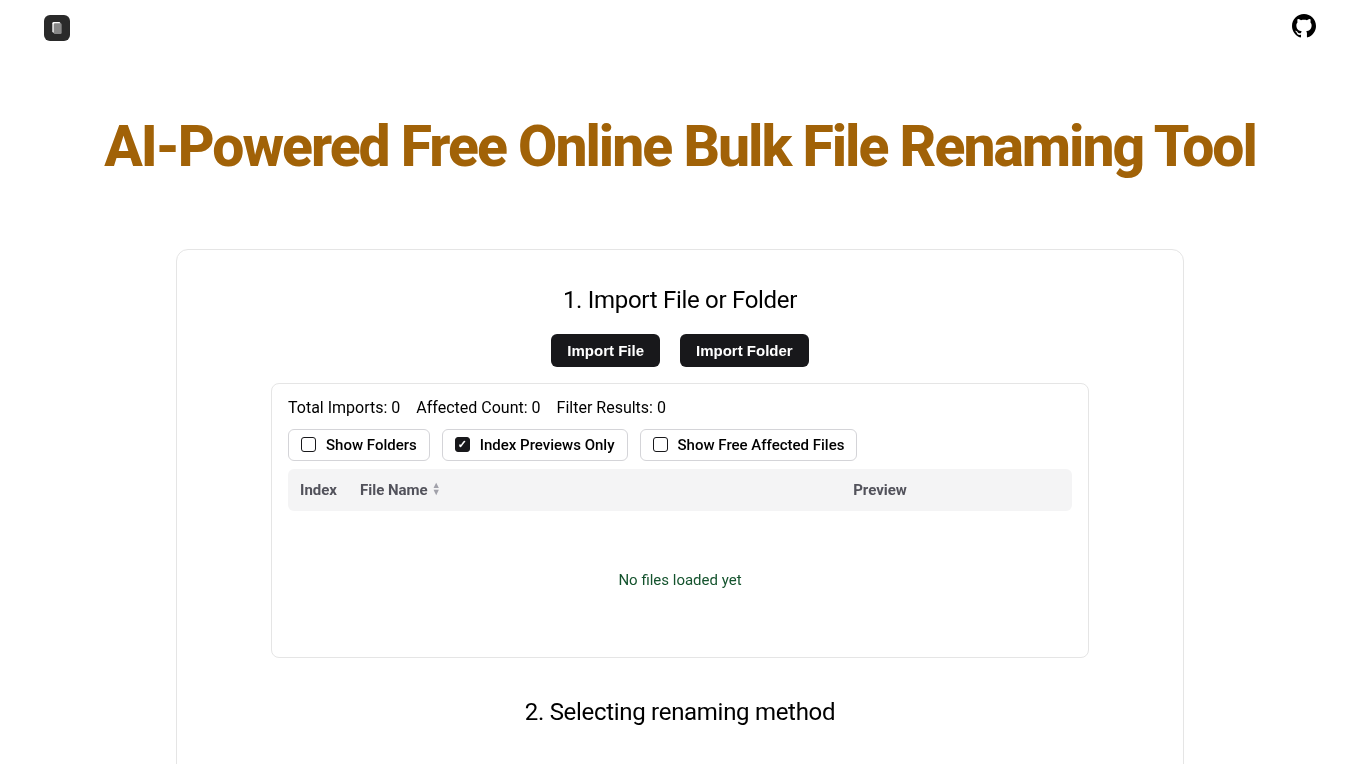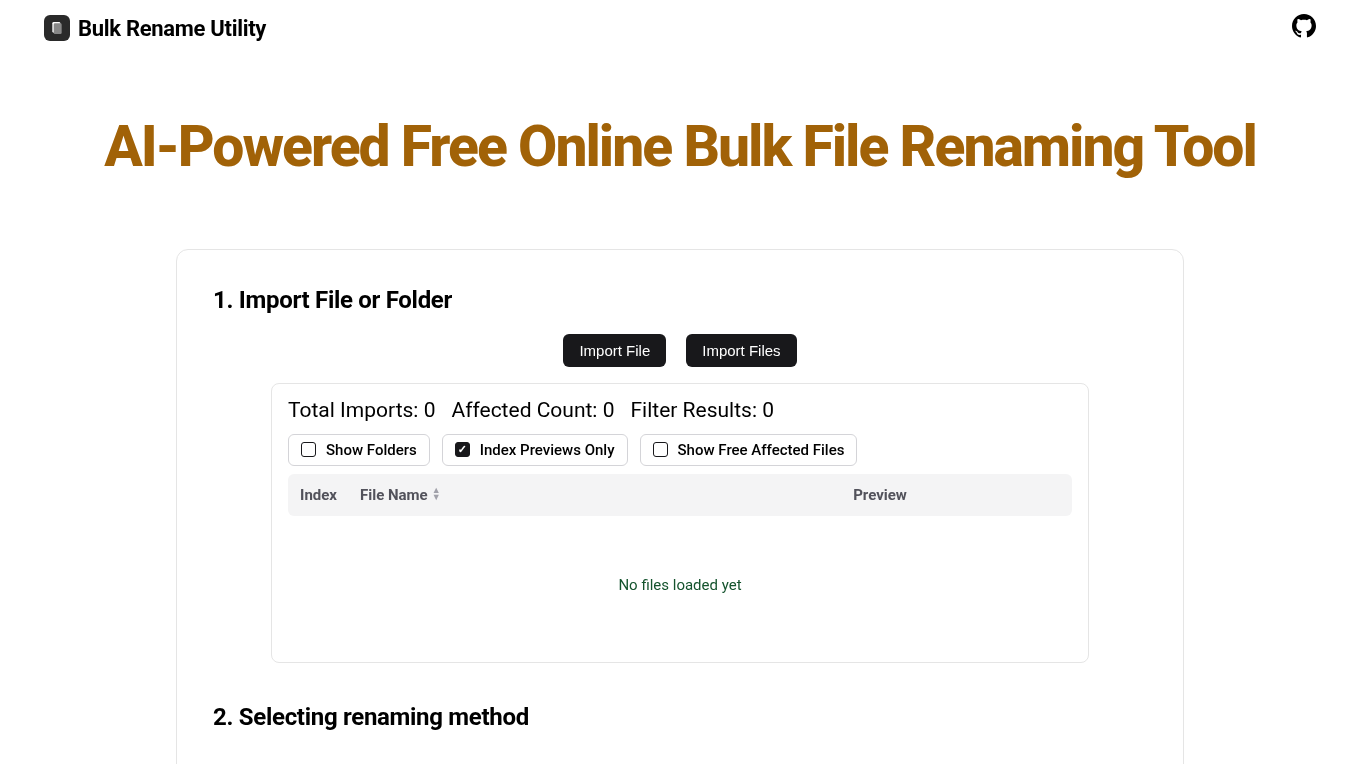--- a/index.html
+++ b/index.html
@@ -74,59 +74,60 @@
     .card {
       max-width: 1008px;
       margin: 0 auto;
       border: 1px solid #e5e5e5;
       border-radius: 12px;
       padding: 36px;
     }
     
     .section-title {
       font-size: 24px;
-      font-weight: 700;
+      font-weight: 400;
+      text-align: center;
       margin-bottom: 20px;
       letter-spacing: -0.3px;
     }
     
     .button-row {
       display: flex;
       justify-content: center;
       gap: 20px;
       margin-bottom: 16px;
     }
     
     .btn {
       background: #18181b;
       color: #fff;
       border: none;
       padding: 8px 16px;
       font-size: 15px;
-      font-weight: 400;
+      font-weight: 700;
       border-radius: 6px;
       cursor: pointer;
     }
     
     .inner-card {
       border: 1px solid #e5e5e5;
       border-radius: 8px;
       padding: 14px 8px 8px;
       margin: 0 58px;
     }
     
     .stats-row {
       display: flex;
       gap: 16px;
       padding: 0 8px;
       margin-bottom: 12px;
     }
     
     .stat {
-      font-size: 21px;
+      font-size: 16px;
       font-weight: 400;
     }
     
     .toggle-row {
       display: flex;
       gap: 12px;
       padding: 0 8px;
       margin-bottom: 8px;
     }
     
@@ -222,39 +223,38 @@
 <body>
 
 <header class="header">
   <div class="header-left">
     <div class="logo-icon">
       <svg viewBox="0 0 24 24" fill="none" stroke="#fff" stroke-width="2">
         <rect x="5" y="3" width="12" height="16" rx="2" fill="#fff" stroke="none"></rect>
         <rect x="7" y="5" width="12" height="16" rx="2" fill="#888" stroke="none"></rect>
       </svg>
     </div>
-    <span class="app-title">Bulk Rename Utility</span>
   </div>
   <a class="github-link">
     <svg class="github-icon" viewBox="0 0 24 24" fill="#000">
       <path d="M12 0C5.37 0 0 5.37 0 12c0 5.3 3.438 9.8 8.205 11.385.6.113.82-.258.82-.577 0-.285-.01-1.04-.015-2.04-3.338.724-4.042-1.61-4.042-1.61-.546-1.387-1.333-1.756-1.333-1.756-1.09-.745.083-.73.083-.73 1.205.085 1.838 1.236 1.838 1.236 1.07 1.835 2.809 1.305 3.495.998.108-.776.417-1.305.76-1.605-2.665-.3-5.466-1.332-5.466-5.93 0-1.31.465-2.38 1.235-3.22-.135-.303-.54-1.523.105-3.176 0 0 1.005-.322 3.3 1.23.96-.267 1.98-.399 3-.405 1.02.006 2.04.138 3 .405 2.28-1.552 3.285-1.23 3.285-1.23.645 1.653.24 2.873.12 3.176.765.84 1.23 1.91 1.23 3.22 0 4.61-2.805 5.625-5.475 5.92.42.36.81 1.096.81 2.22 0 1.606-.015 2.896-.015 3.286 0 .315.21.69.825.57C20.565 21.795 24 17.295 24 12c0-6.63-5.37-12-12-12"></path>
     </svg>
   </a>
 </header>
 
 <section class="hero">
   <h1 class="hero-title">AI-Powered Free Online Bulk File Renaming Tool</h1>
 </section>
 
 <div class="card">
   <h2 class="section-title">1. Import File or Folder</h2>
 
   <div class="button-row">
     <button class="btn">Import File</button>
-    <button class="btn">Import Files</button>
+    <button class="btn">Import Folder</button>
   </div>
 
   <div class="inner-card">
     <div class="stats-row">
       <span class="stat">Total Imports: 0</span>
       <span class="stat">Affected Count: 0</span>
       <span class="stat">Filter Results: 0</span>
     </div>
 
     <div class="toggle-row">

